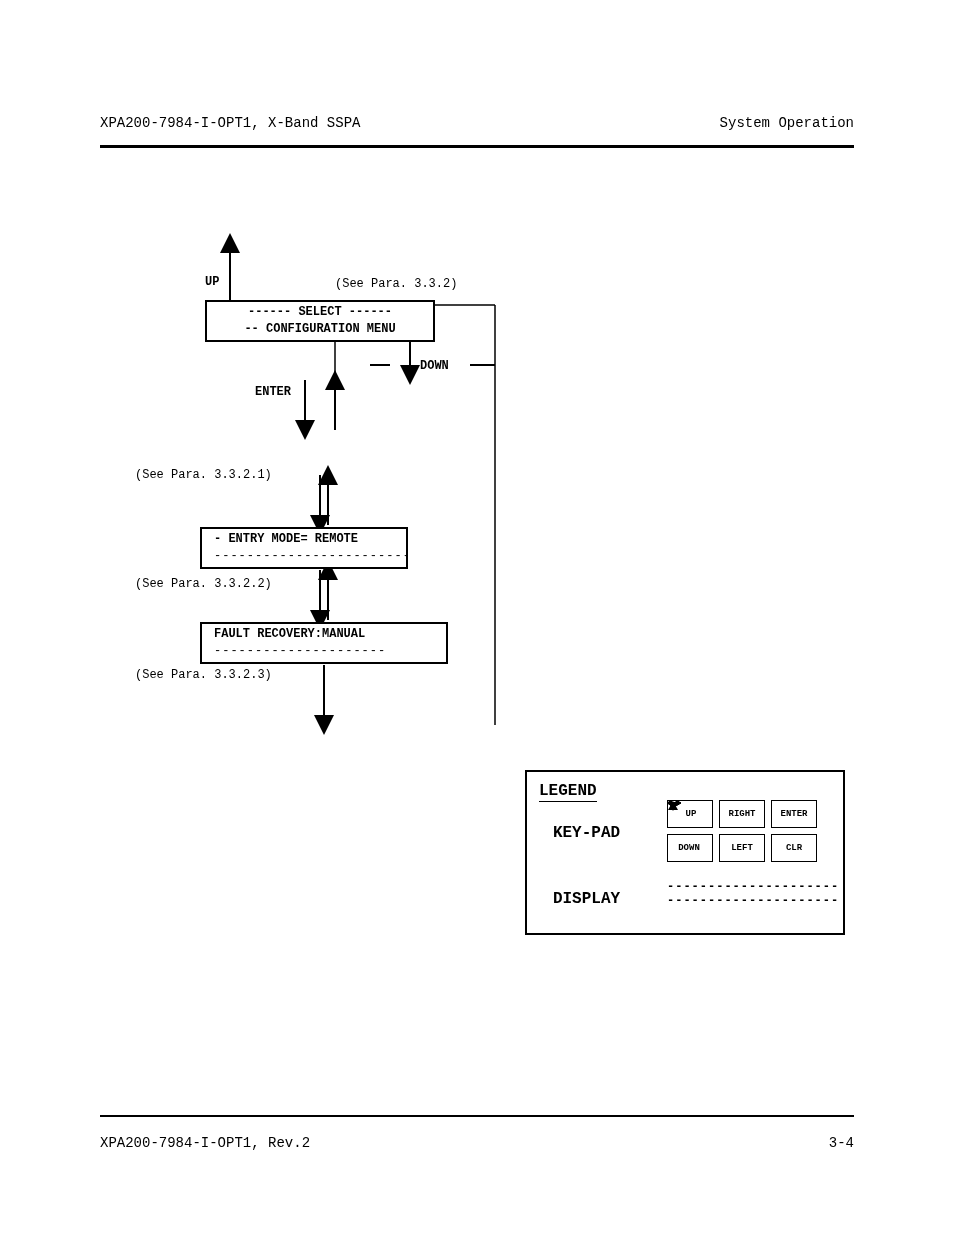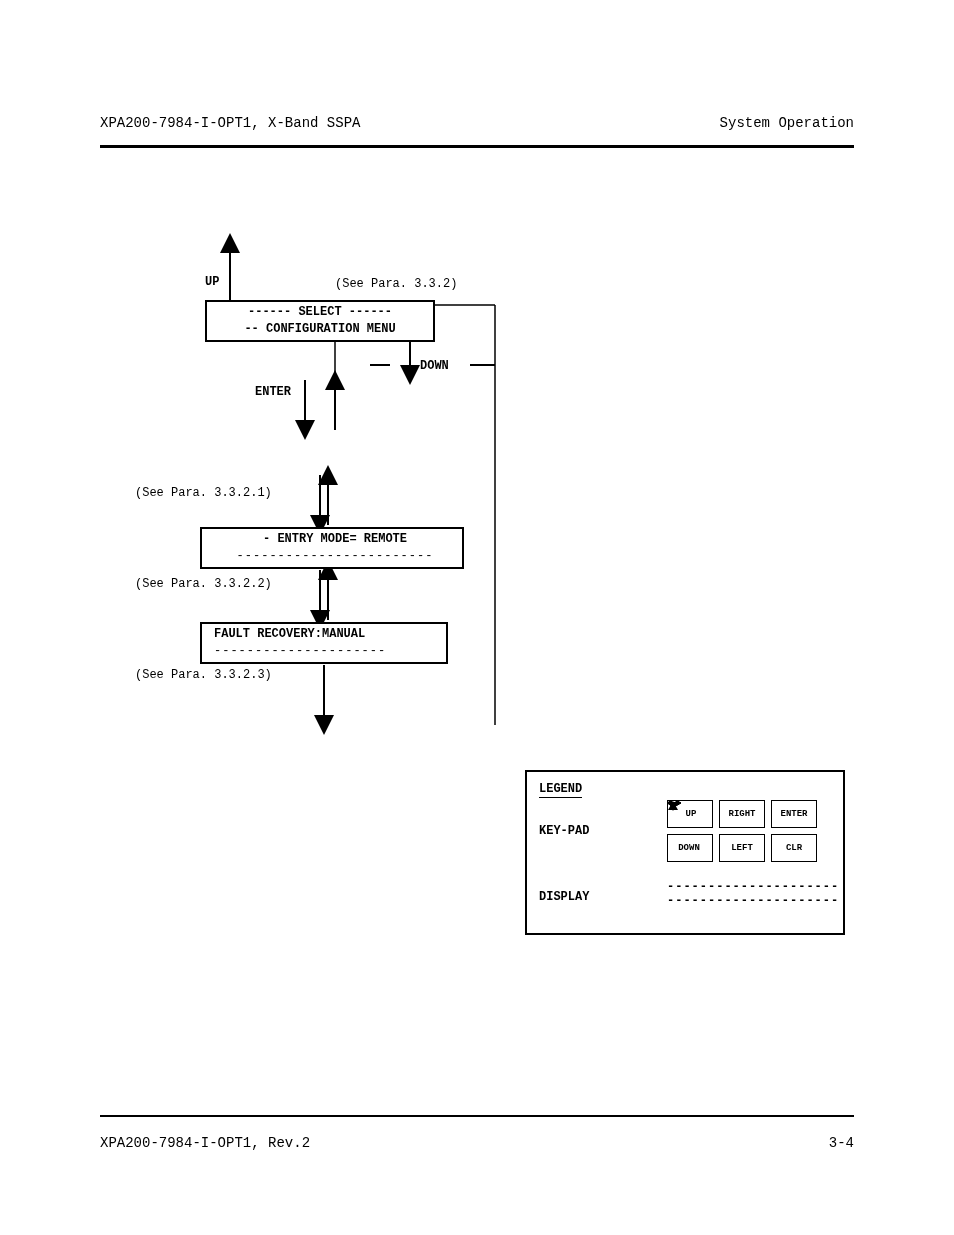--- a/index.html
+++ b/index.html
@@ -100,23 +100,23 @@
   .key {
     border: 1.5px solid black;
     font-size: 9px;
     font-weight: bold;
     display: flex;
     align-items: center;
     justify-content: center;
     box-sizing: border-box;
   }
   .legend-label {
-    font-size: 12px;
-    font-weight: bold;
-    text-align: left;
+    font-size: 16px;
+    font-weight: bold;
+    text-align: center;
   }
   .display-line {
     font-size: 12px;
     font-weight: bold;
     letter-spacing: 1px;
   }
 </style>
 </head>
 <body>
 
@@ -167,23 +167,23 @@
     <span class="label" style="left:235px; top:52px;">(See Para. 3.3.2)</span>
 
     <div class="box" style="left:105px; top:75px; width:230px; height:42px;">
       <div>------ SELECT ------</div>
       <div>-- CONFIGURATION MENU</div>
     </div>
 
     <span class="label bold" style="left:320px; top:134px;">DOWN</span>
     <span class="label bold" style="left:155px; top:160px;">ENTER</span>
 
-    <span class="label" style="left:35px; top:261px;">(See Para. 3.3.2.1)</span>
-
-    <div class="box" style="left:100px; top:302px; width:264px; height:42px; text-align:center; padding-left:12px;">
+    <span class="label" style="left:35px; top:243px;">(See Para. 3.3.2.1)</span>
+
+    <div class="box" style="left:100px; top:302px; width:208px; height:42px; text-align:left; padding-left:12px;">
       <div>- ENTRY MODE= REMOTE</div>
       <div class="line2" style="letter-spacing:1px;">------------------------</div>
     </div>
     <span class="label" style="left:35px; top:352px;">(See Para. 3.3.2.2)</span>
 
     <div class="box" style="left:100px; top:397px; width:248px; height:42px; text-align:left; padding-left:12px;">
       <div>FAULT RECOVERY:MANUAL</div>
       <div class="line2" style="letter-spacing:1px;">---------------------</div>
     </div>
     <span class="label" style="left:35px; top:443px;">(See Para. 3.3.2.3)</span>

